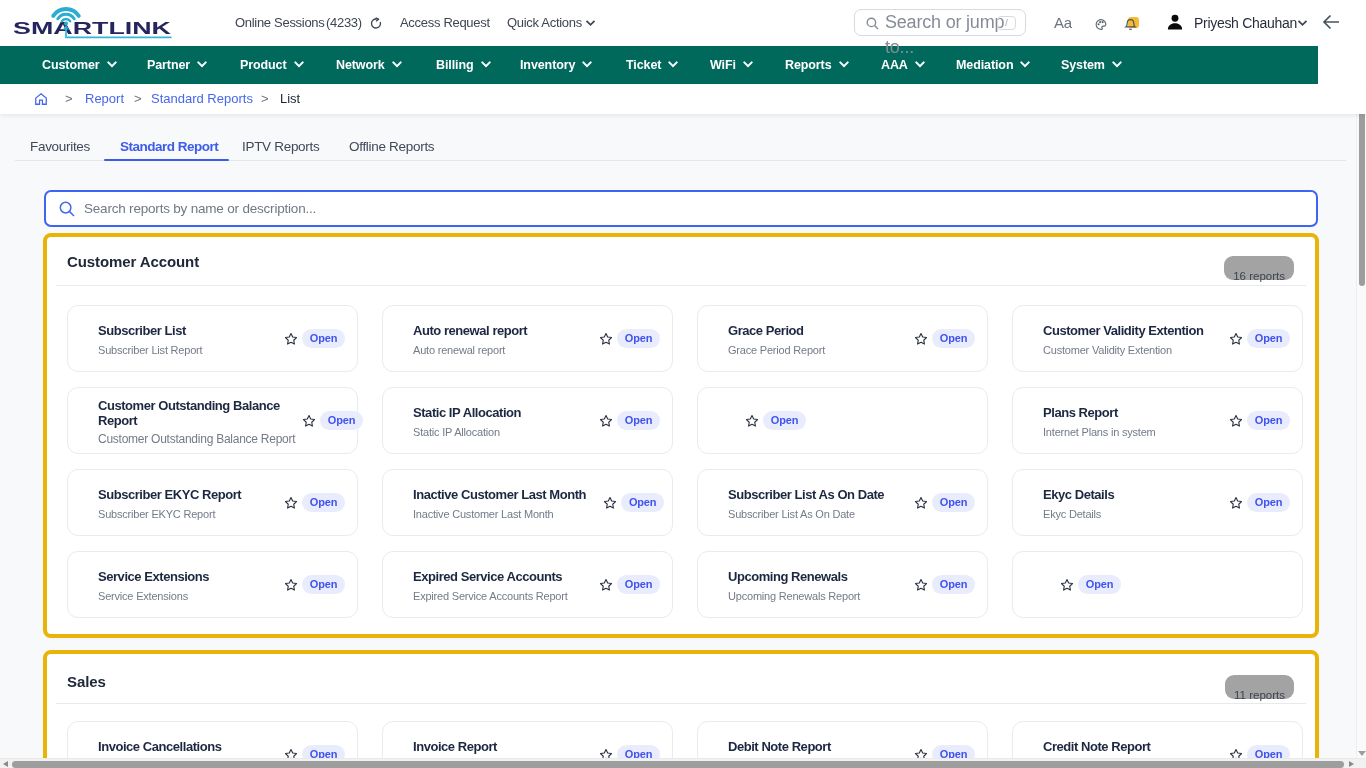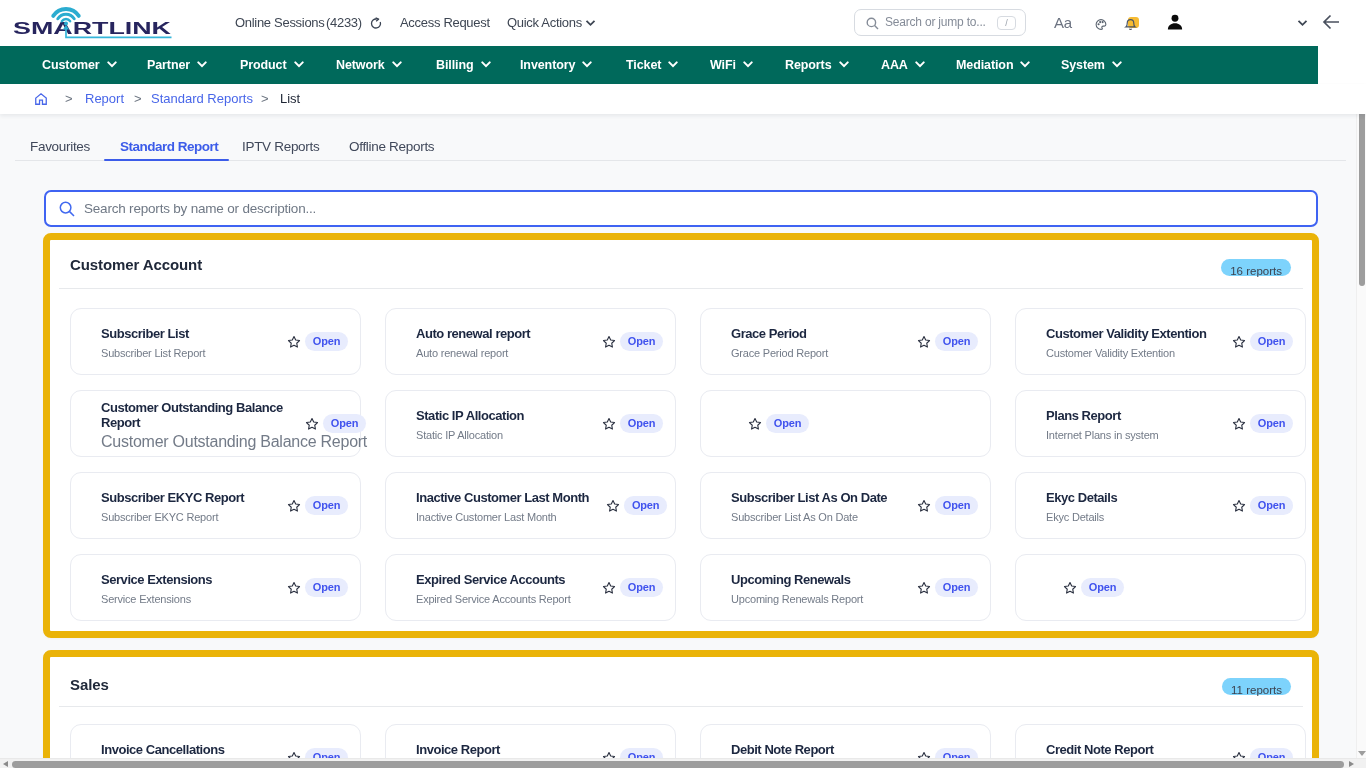--- a/index.html
+++ b/index.html
@@ -5,21 +5,21 @@
   * { margin:0; padding:0; box-sizing:border-box; }
   html,body { width:1366px; height:768px; overflow:hidden; }
   body { font-family:"Liberation Sans", sans-serif; background:#fff; position:relative; }
   .abs { position:absolute; }
 
   
   #topbar { position:absolute; left:0; top:0; width:1366px; height:46px; background:#fff; z-index:5; }
   .tbtxt { position:absolute; top:0; height:46px; line-height:46px; font-size:13px; color:#3e4653; white-space:nowrap; letter-spacing:-0.3px; }
 
   #srch { position:absolute; left:854px; top:9px; width:172px; height:27px; border:1px solid #d7dbe1; border-radius:7px; background:#fff; }
-  #srch .ph { position:absolute; left:30px; top:0; line-height:25px; font-size:12px; color:#858c98; letter-spacing:-0.2px; }
+  #srch .ph { position:absolute; left:30px; top:0; line-height:25px; font-size:18px; color:#858c98; letter-spacing:-0.2px; }
   #srch .key { position:absolute; right:9px; top:5.5px; width:19px; height:14px; border:1px solid #d7dbe1; border-radius:4px; font-size:9px; color:#9aa1ab; text-align:center; line-height:12px; }
 
   
   #gnav { position:absolute; left:0; top:46px; width:1318px; height:38px; background:#00695b; }
   .nitem { position:absolute; top:0; height:38px; line-height:38px; color:#fff; font-size:12.5px; font-weight:700; white-space:nowrap; letter-spacing:-0.1px; }
   .nitem svg { vertical-align:middle; margin-left:7px; margin-top:-2px; }
 
   
   #crumbs { position:absolute; left:0; top:84px; width:1366px; height:30px; background:#fff; box-shadow:0 2px 4px rgba(30,40,60,0.08); z-index:4; }
   .citem { position:absolute; top:0; height:30px; line-height:30px; font-size:13px; white-space:nowrap; }
@@ -32,31 +32,31 @@
   
   .tab { position:absolute; top:136px; height:24px; line-height:22px; font-size:13.5px; color:#40485a; font-weight:500; white-space:nowrap; letter-spacing:-0.3px; }
   #tabline { position:absolute; left:15px; top:160px; width:1331px; height:1px; background:#e4e6e9; }
   #tabactive { position:absolute; left:104px; top:158.5px; width:125px; height:2.5px; background:#3c5ce9; border-radius:2px; }
 
   
   #rsearch { position:absolute; left:44px; top:190px; width:1274px; height:37px; background:#fff; border:2px solid #3f63f2; border-radius:7px; }
   #rsearch .ph { position:absolute; left:38px; top:0; line-height:33px; font-size:13.5px; color:#6f7885; letter-spacing:-0.2px; }
 
   
-  .panel { position:absolute; left:43px; width:1276px; background:#fff; border-radius:8px; border:7px solid #eab308; box-shadow:0 1px 2px rgba(30,40,60,0.03); }
+  .panel { position:absolute; left:43px; width:1276px; background:#fff; border-radius:8px; border:4px solid #eab308; box-shadow:0 1px 2px rgba(30,40,60,0.03); }
   .ptitle { position:absolute; left:20px; font-size:15px; font-weight:700; color:#20293a; letter-spacing:-0.1px; }
-  .pcount { position:absolute; right:21px; height:17px; line-height:17px; padding:4px 9px; background:#7dd3fc; border-radius:9px; font-size:11.5px; color:#3c4350; }
+  .pcount { position:absolute; right:21px; height:17px; line-height:17px; padding:12px 9px; background:#a3a3a3; border-radius:9px; font-size:11.5px; color:#3c4350; }
   .pdiv { position:absolute; left:9px; right:9px; height:1px; background:#e7e9ec; }
   .grid { position:absolute; left:20px; display:grid; grid-template-columns:repeat(4,291px); gap:15px 24px; }
   .card { width:291px; height:67px; background:#fff; border:1px solid #e9ebf1; border-radius:11px; display:flex; align-items:center; padding:0 12px 0 30px; }
   .card .txt { width:187px; position:relative; top:2px; }
   .card .t { font-size:13px; font-weight:700; color:#1c2740; line-height:14.5px; white-space:nowrap; letter-spacing:-0.45px; }
   .card.sm .t { font-size:11.8px; letter-spacing:-0.3px; }
   .card.sm .s { font-size:10px; letter-spacing:-0.25px; }
-  .card .s.f2 { font-size:16px; letter-spacing:-0.25px; }
+  .card .s.f2 { font-size:12px; letter-spacing:-0.25px; }
   .card .s { font-size:11px; color:#737b88; line-height:13px; margin-top:5px; white-space:nowrap; letter-spacing:-0.2px; }
   .card .star { width:14px; height:14px; margin-left:17px; flex:none; }
   .card .open { margin-left:4px; flex:none; width:43px; height:19px; border-radius:10px; background:#e8ecfd; color:#4153ee; font-size:11px; font-weight:700; text-align:center; line-height:19px; letter-spacing:-0.2px; }
 
   
   #vsb { position:absolute; right:0; top:84px; width:10px; height:674px; background:#fafafa; border-left:1px solid #efefef; }
   #vsb .thumb { position:absolute; left:2px; top:0px; width:6px; height:202px; background:#9d9d9d; border-radius:3px; }
   #vsb .dn { position:absolute; left:1px; bottom:2px; width:0; height:0; border-left:4px solid transparent; border-right:4px solid transparent; border-top:5px solid #9d9d9d; }
   #hsb { position:absolute; left:0; bottom:0; width:1366px; height:10px; background:#f1f1f1; border-top:1px solid #e9e9e9; }
   #hsb .thumb { position:absolute; left:12px; top:1.5px; width:1332px; height:7px; background:#9d9d9d; border-radius:3.5px; }
@@ -112,20 +112,21 @@
   <div class="abs" style="left:1128px;top:17px;width:11px;height:11px;background:#f6bb33;border-radius:3px"></div>
   <svg class="abs" style="left:1124px;top:18px" width="13" height="13" viewBox="0 0 24 24" fill="none" stroke="#4b5563" stroke-width="2.2">
       <path d="M18 9a6 6 0 0 0-12 0c0 6-2.5 7.5-2.5 7.5h17S18 15 18 9"></path>
       <path d="M10 20a2.2 2.2 0 0 0 4 0"></path>
     </svg>
 
   <svg class="abs" style="left:1166px;top:13px" width="18" height="18" viewBox="0 0 24 24" fill="#0a0a0a">
       <circle cx="12" cy="7" r="4.6"></circle>
       <path d="M2.5 22c0-5 4.2-8.2 9.5-8.2s9.5 3.2 9.5 8.2z"></path>
     </svg>
+  <span class="tbtxt" style="left:1194px;font-size:14px;color:#272e3b">Priyesh Chauhan</span>
   <svg class="abs" style="left:1297px;top:19px" width="11" height="8" viewBox="0 0 11 8" fill="none" stroke="#3e4653" stroke-width="1.8">
       <path d="M1.5 1.8 L5.5 5.8 L9.5 1.8"></path>
     </svg>
   <svg class="abs" style="left:1322px;top:14px" width="18" height="16" viewBox="0 0 18 16" fill="none" stroke="#49505e" stroke-width="1.7">
       <path d="M17 8 L2 8 M8.5 1.5 L2 8 L8.5 14.5"></path>
     </svg>
 </div>
 
 <div id="gnav">
     <span class="nitem" style="left:42px">Customer<svg width="10" height="7" viewBox="0 0 10 7" fill="none" stroke="#fff" stroke-width="2" stroke-linecap="round">

